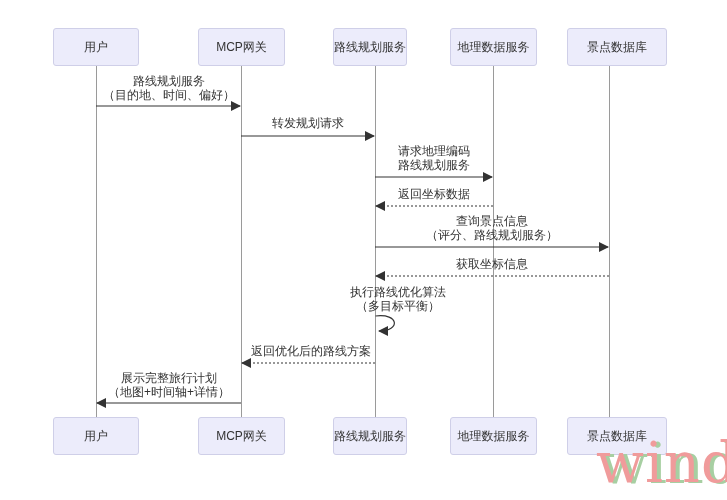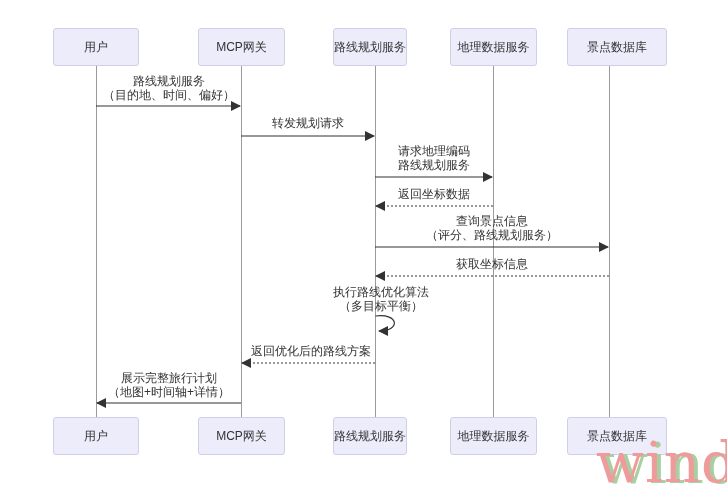--- a/index.html
+++ b/index.html
@@ -142,21 +142,21 @@
   <div class="msg-label" style="left:434px; top:187px">
     <span>返回坐标数据</span>
   </div>
   <div class="msg-label" style="left:492px; top:214px">
     <span>查询景点信息</span>
     <span>（评分、路线规划服务）</span>
   </div>
   <div class="msg-label" style="left:492px; top:257px">
     <span>获取坐标信息</span>
   </div>
-  <div class="msg-label" style="left:381px; top:285px">
+  <div class="msg-label" style="left:398px; top:285px">
     <span>执行路线优化算法</span>
     <span>（多目标平衡）</span>
   </div>
   <div class="msg-label" style="left:311px; top:344px">
     <span>返回优化后的路线方案</span>
   </div>
   <div class="msg-label" style="left:169px; top:371px">
     <span>展示完整旅行计划</span>
     <span>（地图+时间轴+详情）</span>
   </div>

